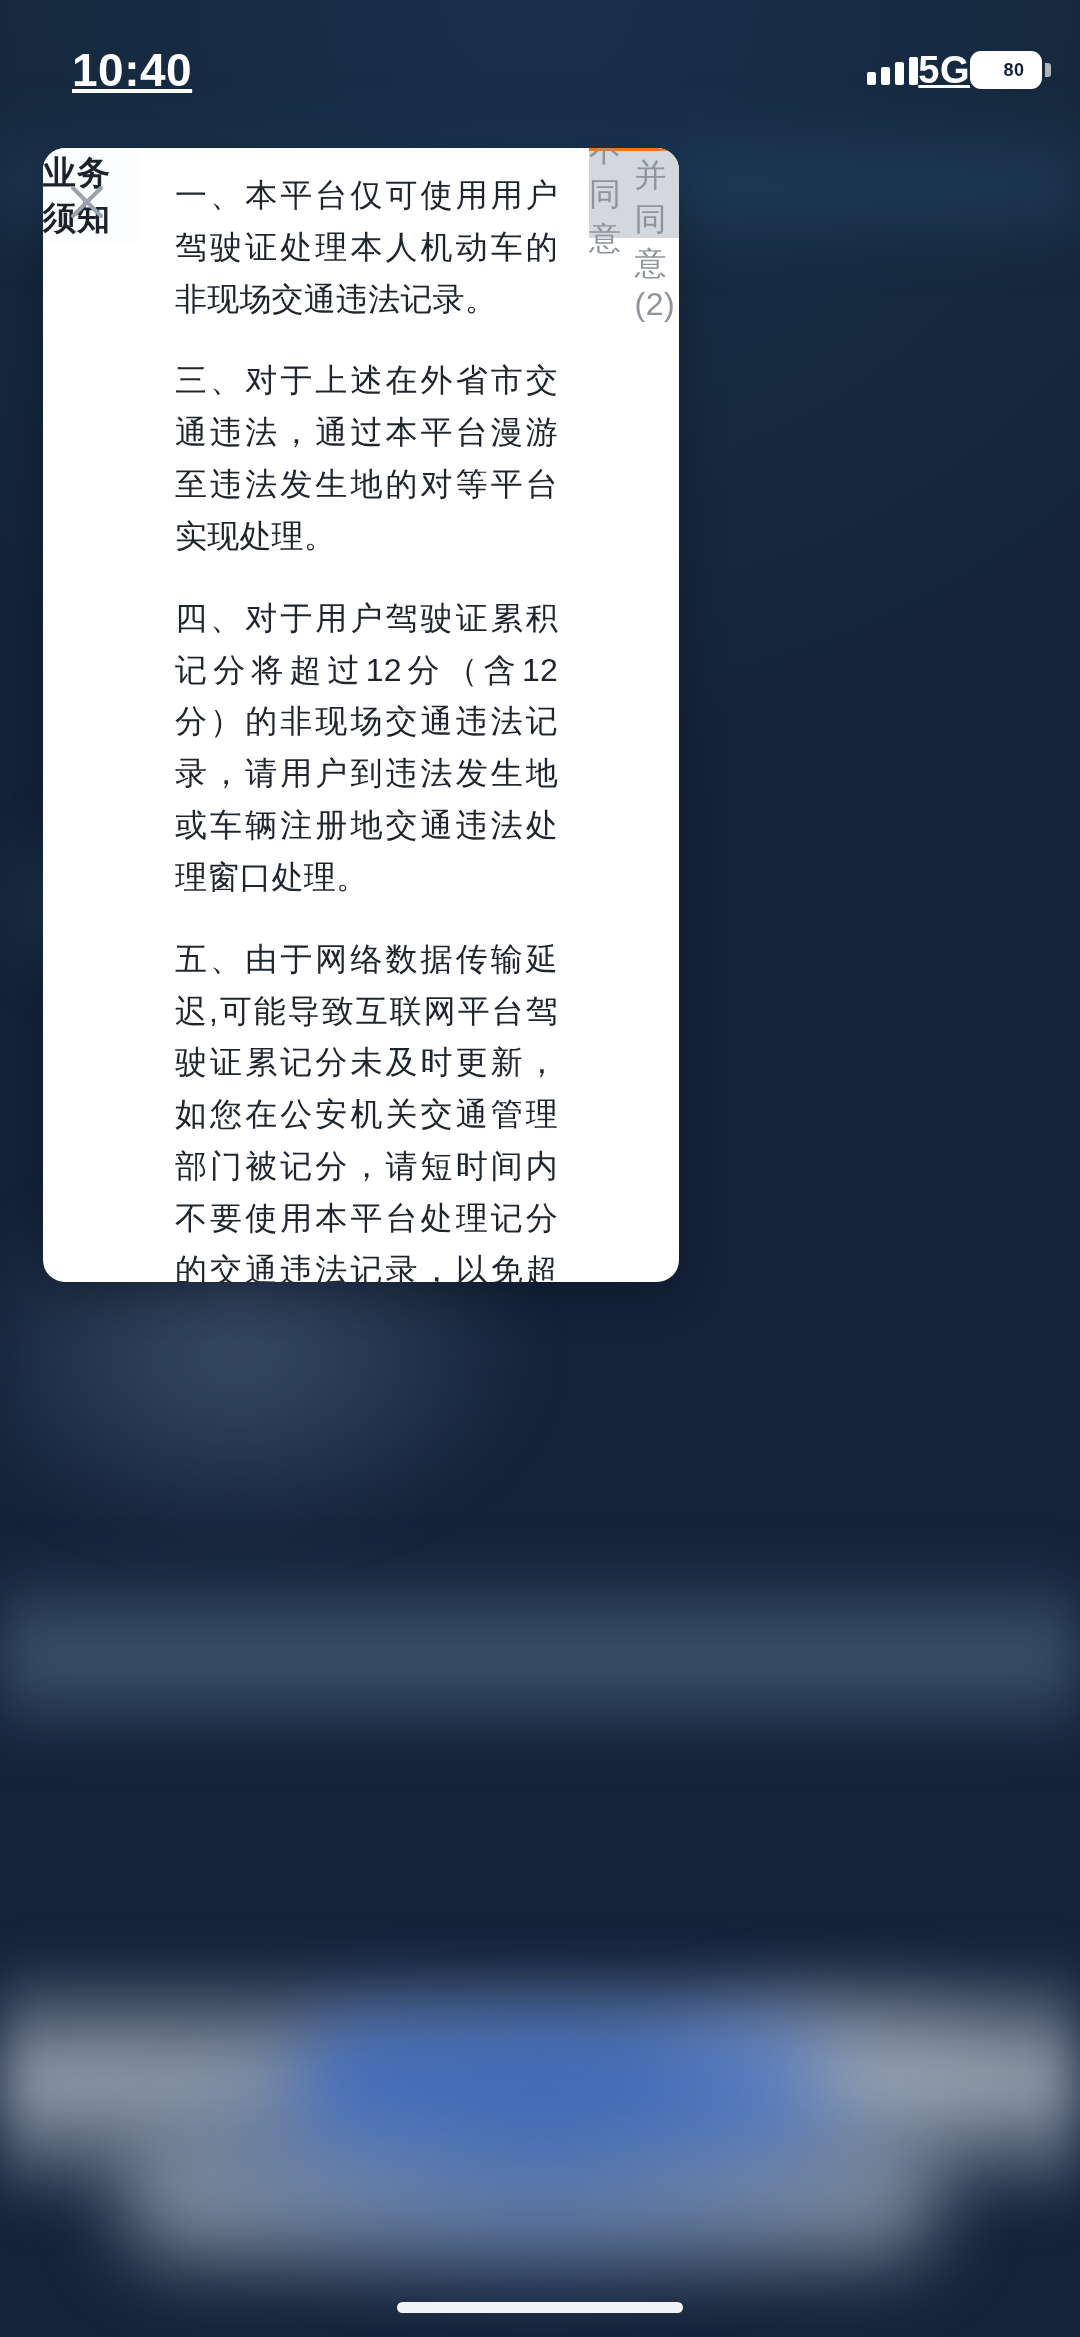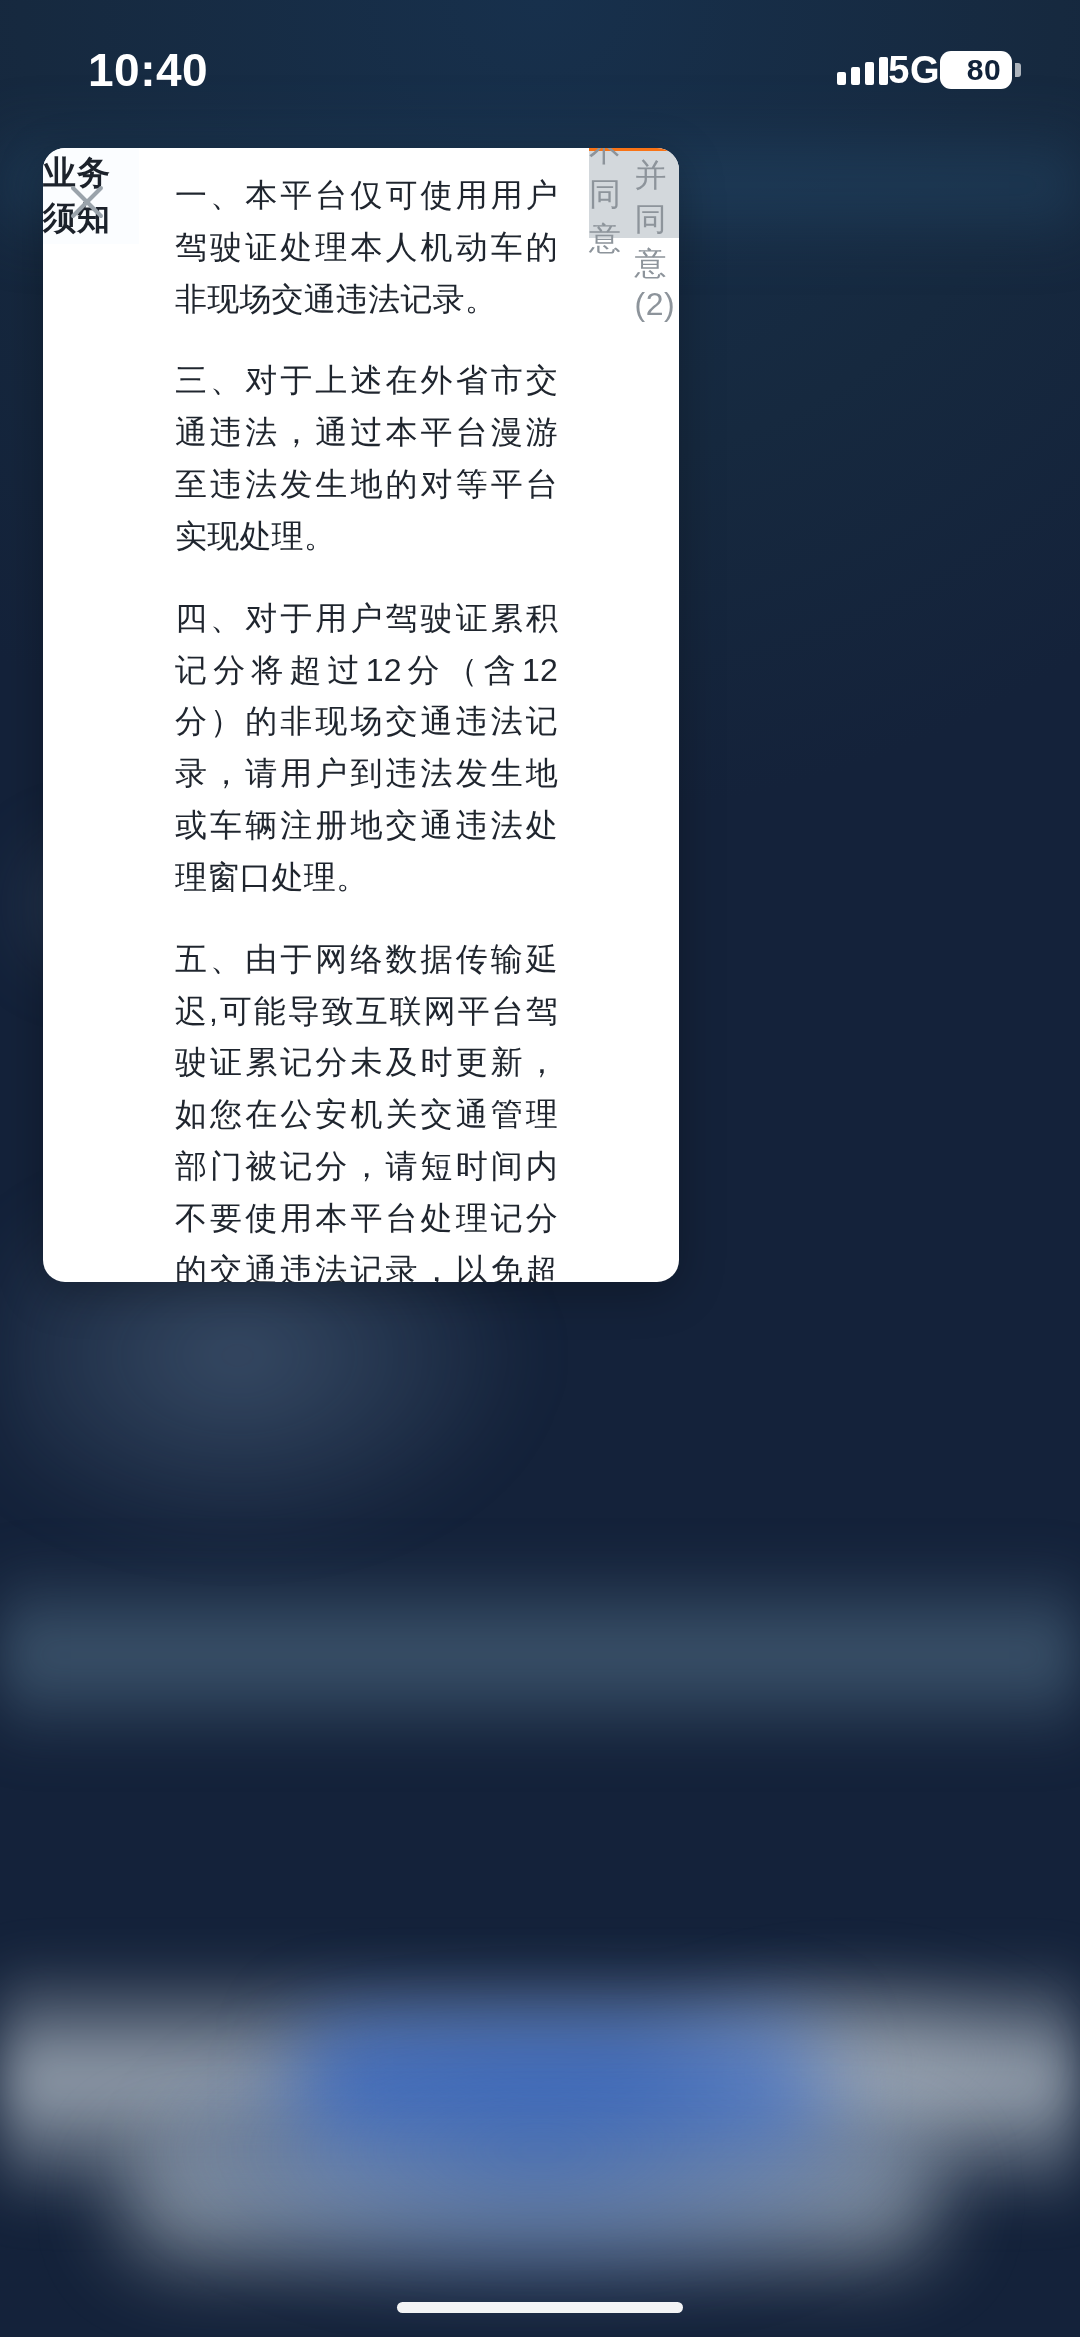--- a/index.html
+++ b/index.html
@@ -45,28 +45,29 @@
     border-radius: 50%;
     filter: blur(40px);
   }
   .bg-blob.c1 { left: 300px; top: 2020px; width: 520px; height: 140px; background: rgba(42,96,200,0.65); border-radius: 40px; }
   .bg-blob.c2 { left: 120px; top: 2140px; width: 820px; height: 120px; background: rgba(210,220,228,0.55); border-radius: 60px; }
   .bg-blob.c3 { left: 40px;  top: 860px;  width: 300px; height: 90px;  background: rgba(110,140,170,0.35); border-radius: 50px; }
 
   
   .statusbar {
     position: absolute;
-    top: 0; left: 16px; right: 0;
+    top: 0; left: 0; right: 0;
     height: 130px;
     display: flex;
     align-items: center;
     justify-content: space-between;
-    padding: 0 68px 0 72px;
+    padding: 0 38px 0 72px;
     color: #ffffff;
     z-index: 5;
+    text-decoration: underline;
   }
   .clock {
     font-size: 46px;
     font-weight: 600;
     letter-spacing: 0.5px;
     padding-top: 10px;
   }
   .status-right {
     display: flex;
     align-items: center;
@@ -97,21 +98,21 @@
     position: relative;
     width: 72px;
     height: 38px;
     border-radius: 11px;
     background: #ffffff;
     display: flex;
     align-items: center;
     justify-content: center;
   }
   .battery span {
-    font-size: 30px;
+    font-size: 18px;
     font-weight: 700;
     color: #10223a;
     letter-spacing: 0.5px;
     margin-left: 16px;
   }
   .battery::after {
     content: "";
     position: absolute;
     right: -9px;
     top: 12px;

